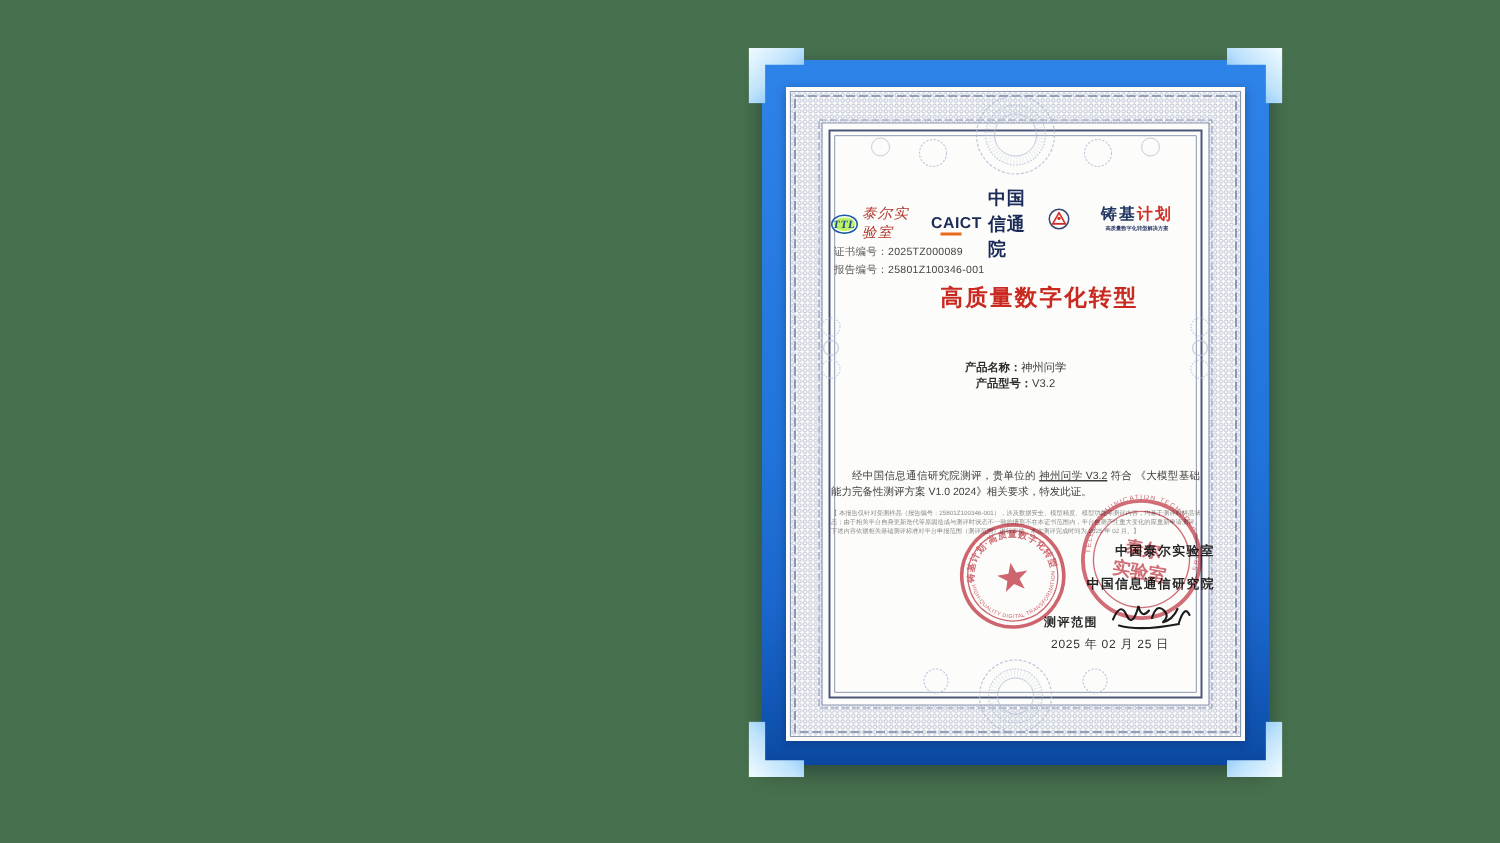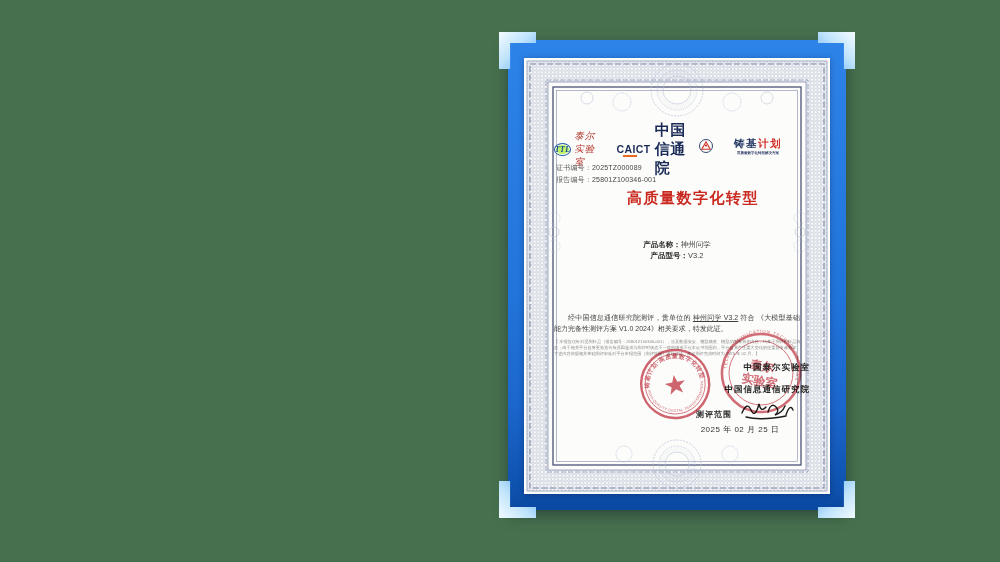--- a/index.html
+++ b/index.html
@@ -38,21 +38,21 @@
               background:#bef264; display:flex; align-items:center; justify-content:center;
               box-shadow:inset 0 0 0 1px #fff; }
   .ttl-abbr { font-family:"Liberation Serif", serif; font-style:italic; font-weight:bold;
               font-size:7.5px; color:#15479c; letter-spacing:.5px; }
   .ttl-name { font-family:"Liberation Serif", serif; font-style:italic; font-weight:normal;
               font-size:9.5px; color:#b2352c; letter-spacing:1px; }
   .logo-caict { display:flex; align-items:center; gap:4px; }
   .caict-abbr { position:relative; font-size:10.5px; font-weight:800; color:#1b2b57; letter-spacing:.4px; }
   .caict-abbr::after { content:""; position:absolute; left:18%; width:42%; bottom:-2px;
                        height:2px; background:#e76a1e; }
-  .caict-name { font-size:15px; font-weight:700; color:#1b2b57; letter-spacing:.5px; }
+  .caict-name { font-size:12px; font-weight:700; color:#1b2b57; letter-spacing:.5px; }
   .logo-zhuji { display:flex; align-items:flex-start; gap:3px; }
   .zhuji-badge { width:14px; height:14px; border:1.3px solid #36466e; border-radius:50%;
                  display:flex; align-items:center; justify-content:center; margin-top:1px; }
   .zhuji-col { display:flex; flex-direction:column; align-items:center; }
   .zhuji-main { font-size:10.5px; font-weight:800; letter-spacing:1.5px; line-height:1.05; }
   .zj-dark { color:#203561; } .zj-red { color:#d02f28; }
   .zhuji-sub { font-size:7px; color:#33406b; white-space:nowrap;
                transform:scale(.5); transform-origin:center top; margin-top:1px; font-weight:700; }
 
   

